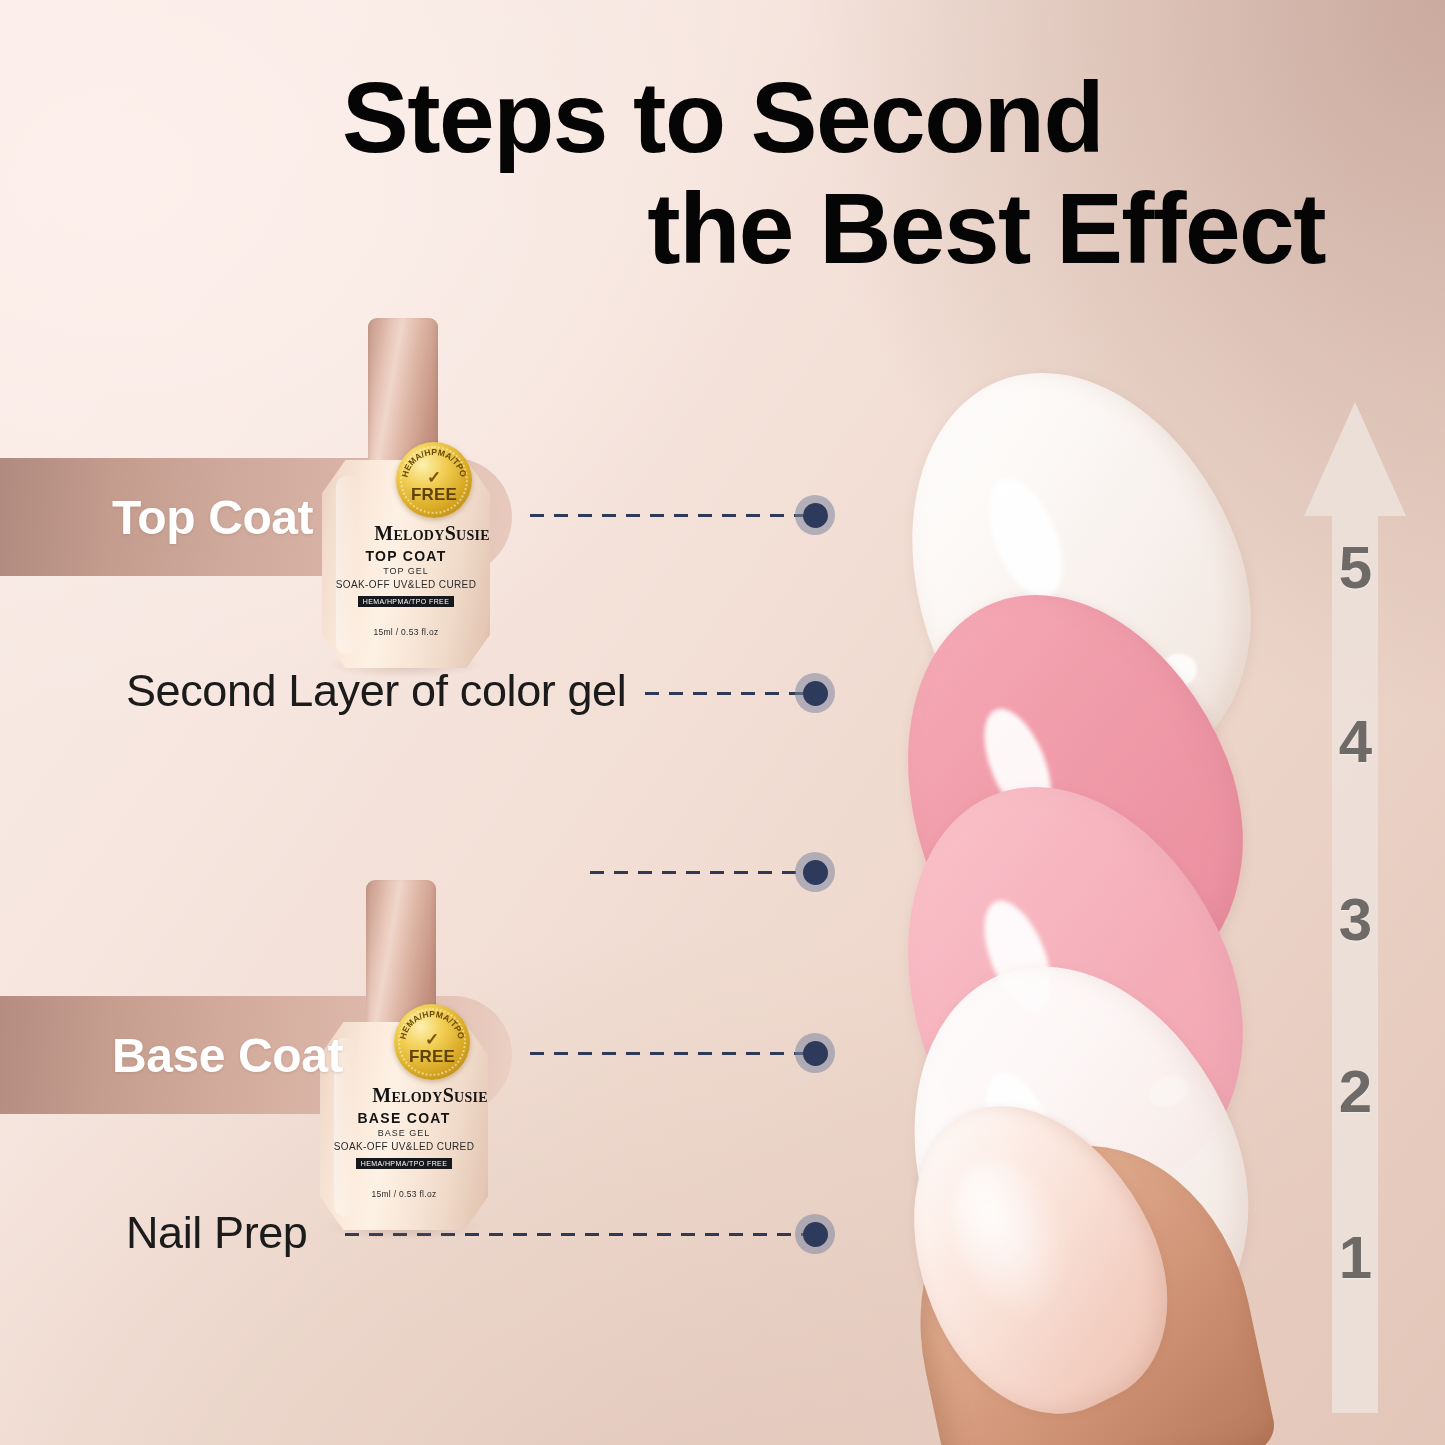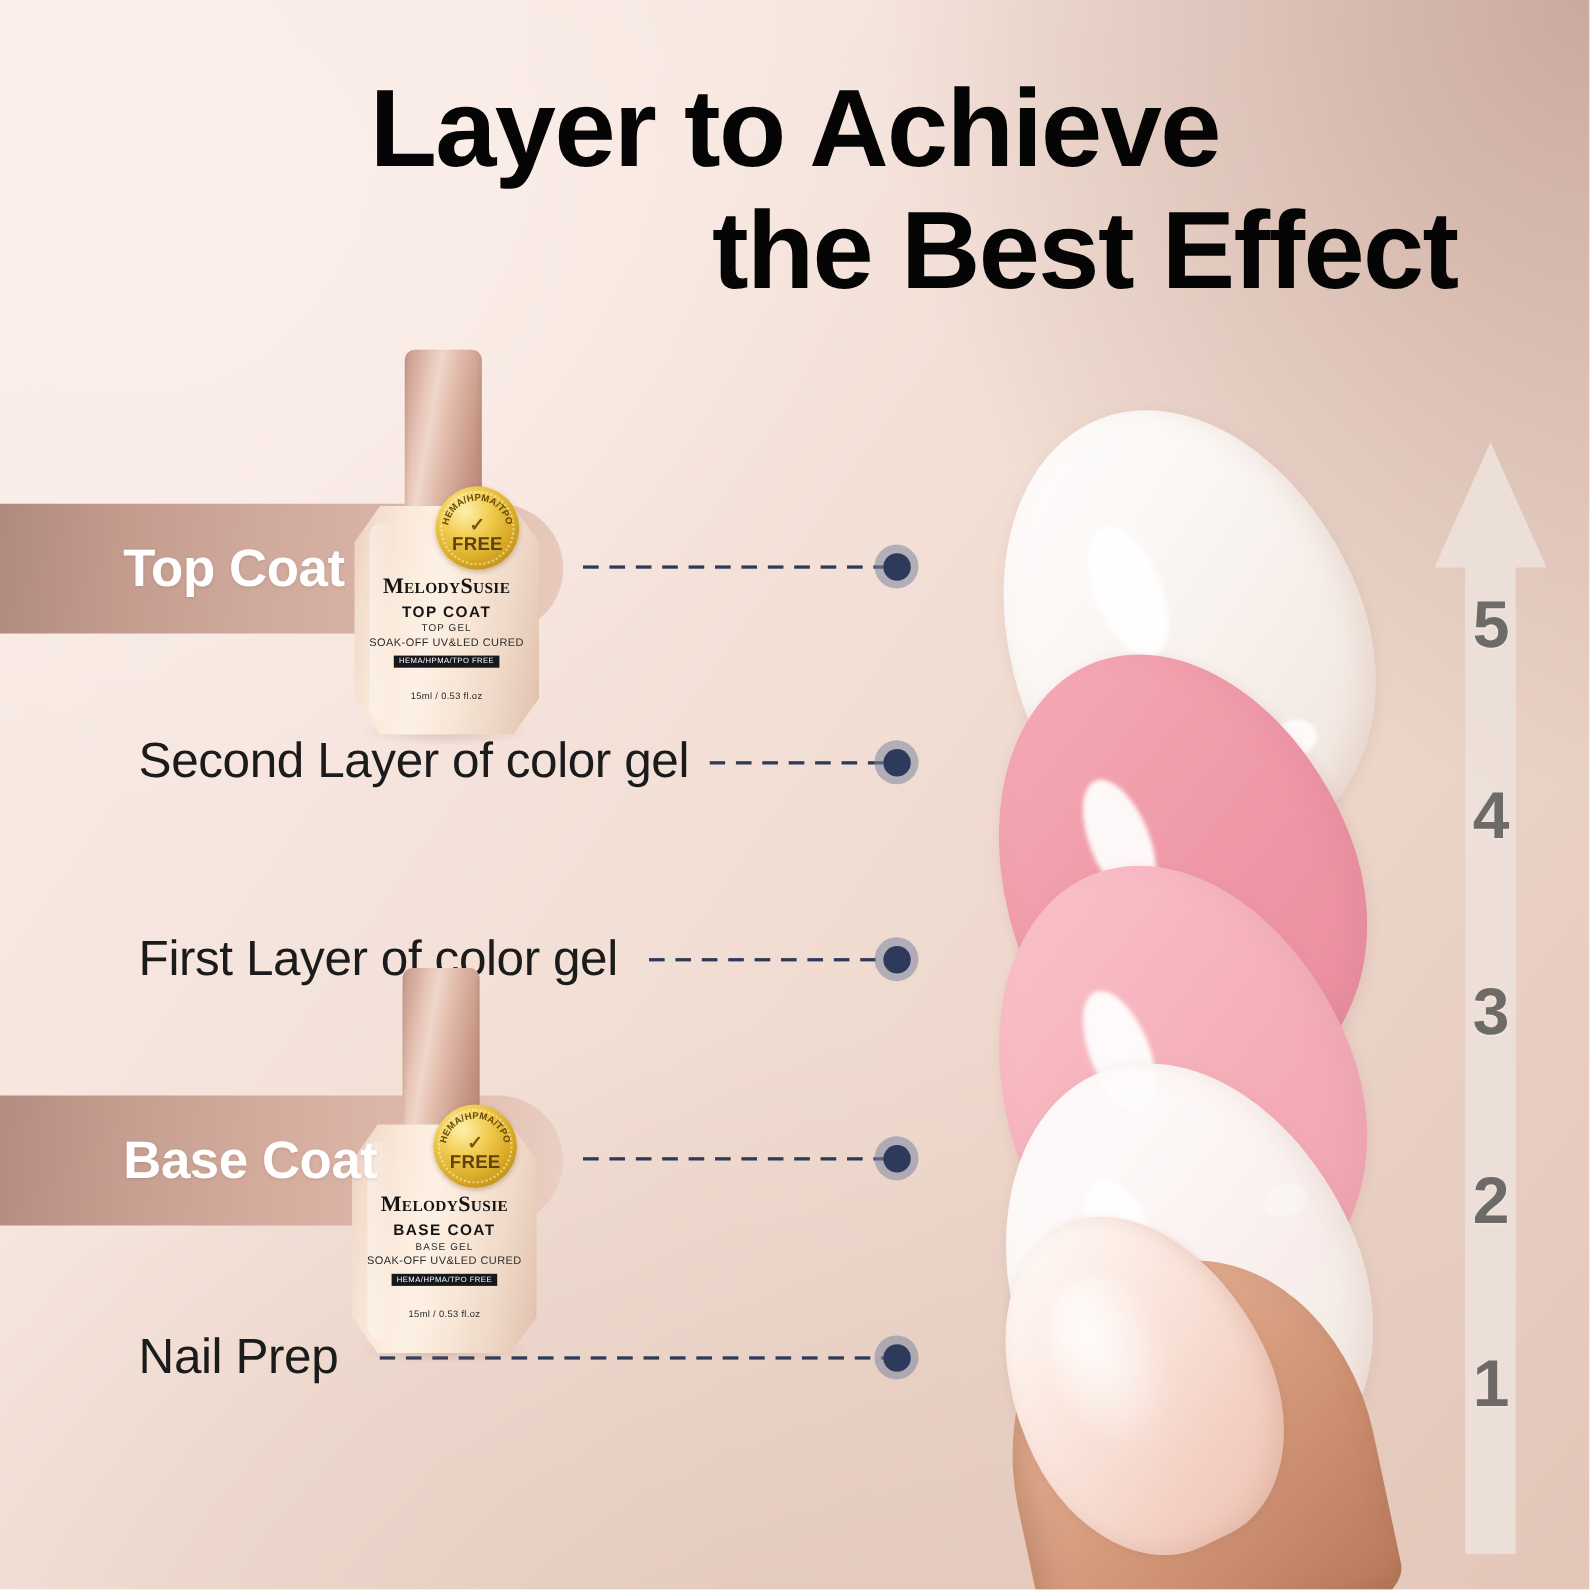--- a/index.html
+++ b/index.html
@@ -190,20 +190,21 @@
     text-align: center;
     color: #141414;
   }
   .brand {
     font-family: "Liberation Serif", serif;
     font-size: 20px;
     font-weight: 700;
     letter-spacing: 0.3px;
     font-variant: small-caps;
     line-height: 1;
+    text-align: right;
   }
   .prod-name {
     font-size: 14px;
     font-weight: 700;
     letter-spacing: 1.3px;
     margin-top: 6px;
     line-height: 1;
   }
   .prod-sub {
     font-size: 9px;
@@ -360,21 +361,21 @@
     line-height: 1;
     text-shadow: 0 1px 2px rgba(255,255,255,0.45);
   }
 </style>
 </head>
 <body>
 
 <div id="canvas">
 
   <div class="title">
-    <span>Layer to Achieve</span>
+    <span>Steps to Second</span>
     <span class="l2">the Best Effect</span>
   </div>
 
   <div class="swatch" style="left:916px; top:366px; width:322px; height:420px; transform:rotate(-22deg);
               background:linear-gradient(150deg, rgba(255,255,255,0.97) 0%, rgba(252,249,247,0.95) 35%, rgba(246,238,233,0.93) 70%, rgba(240,229,222,0.92) 100%);
               box-shadow: inset -8px -12px 26px rgba(205,175,160,0.30), 0 3px 12px rgba(170,130,110,0.16);">
     <div class="hl" style="left:30%; top:22%; width:19%; height:30%;"></div>
     <div class="hl-small" style="left:61%; top:76%; width:13%; height:8%;"></div>
   </div>
 
@@ -408,21 +409,20 @@
     <div class="band-bg"></div>
     <div class="band-label">Top Coat</div>
   </div>
 
   <div class="band band-base">
     <div class="band-bg"></div>
     <div class="band-label">Base Coat</div>
   </div>
 
   <div class="step-label" style="left:112px; top:665px;">Second Layer of color gel</div>
-  <div class="step-label" style="left:112px; top:845px;">First Layer of color gel</div>
   <div class="step-label" style="left:112px; top:1207px;text-align:center;">Nail Prep</div>
 
   <div class="connector" style="left:530px; top:514px; width:278px;"></div>
   <div class="dot" style="left:795px; top:495px;"></div>
 
   <div class="connector" style="left:645px; top:692px; width:163px;"></div>
   <div class="dot" style="left:795px; top:673px;"></div>
 
   <div class="connector" style="left:590px; top:871px; width:218px;"></div>
   <div class="dot" style="left:795px; top:852px;"></div>

